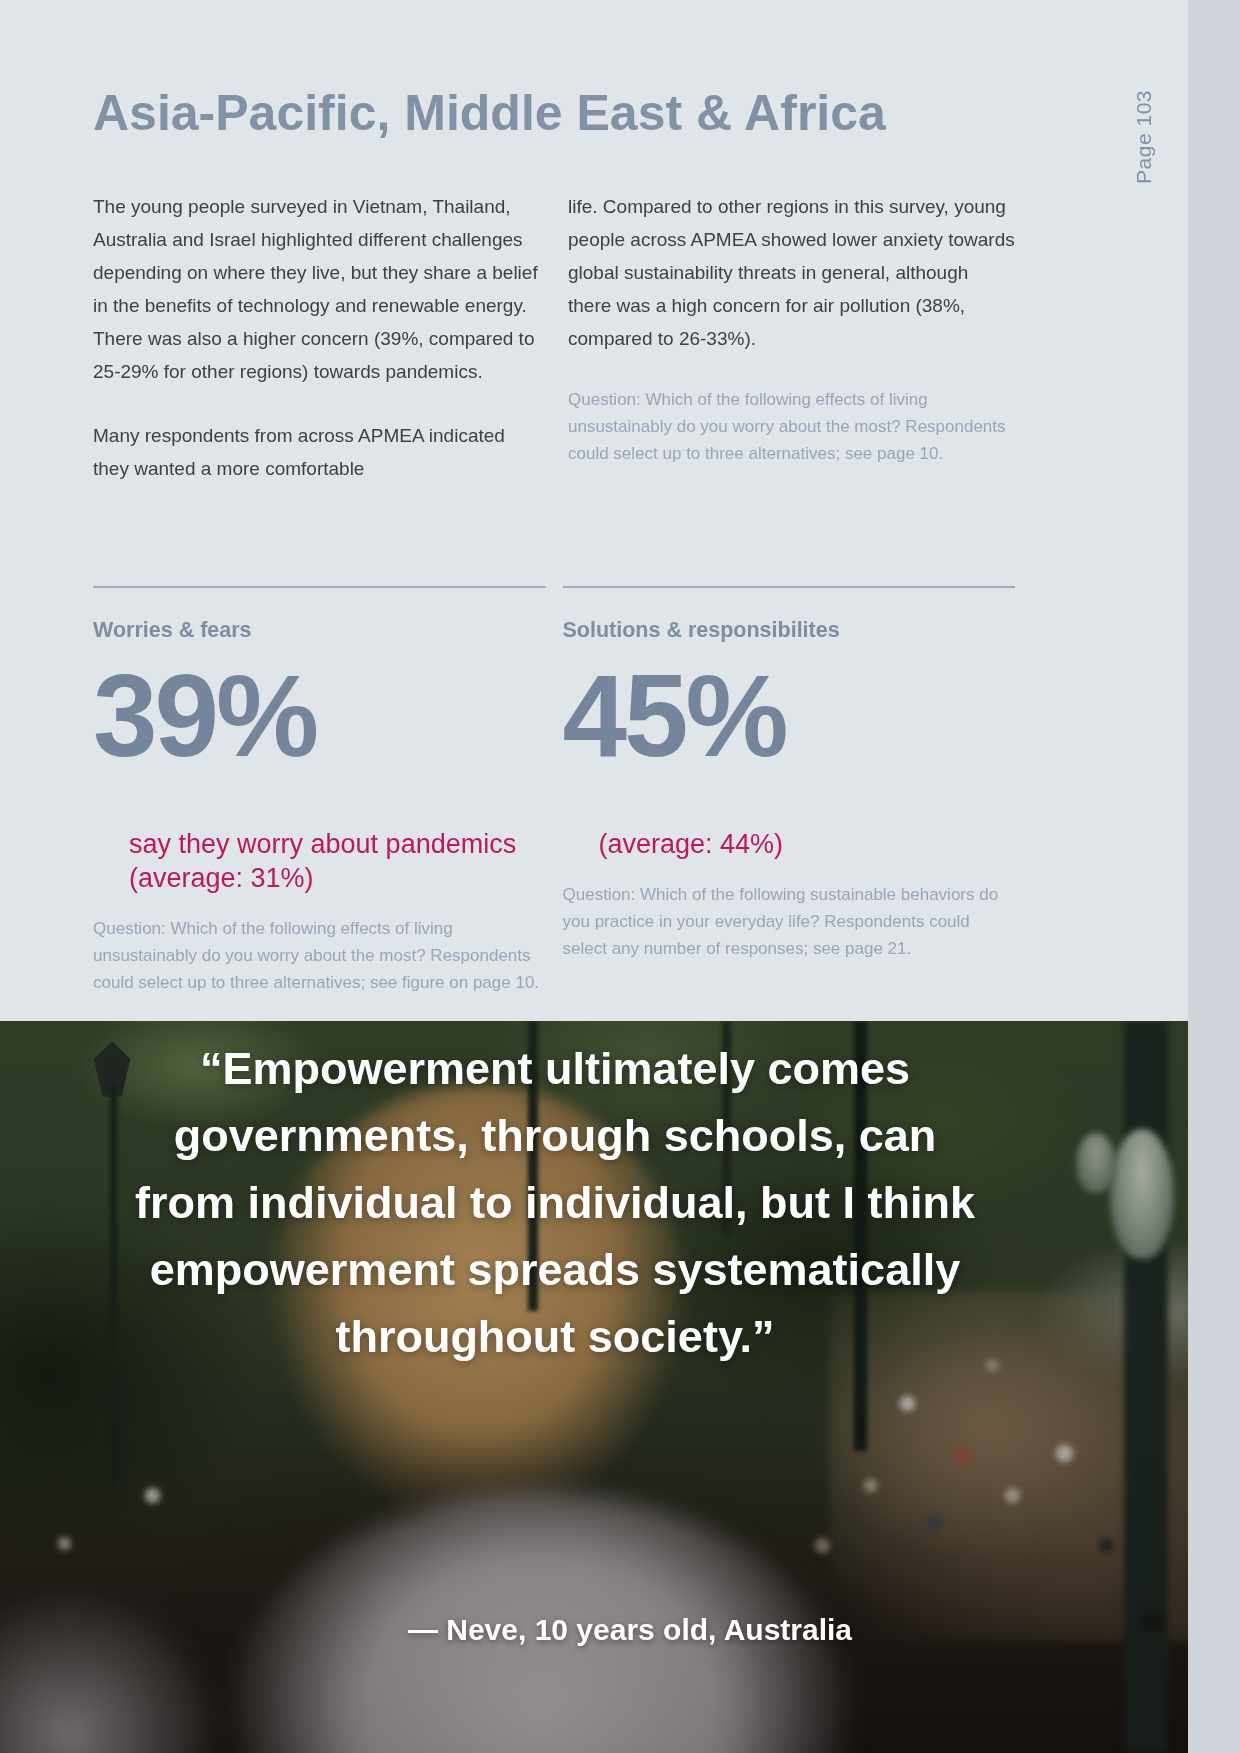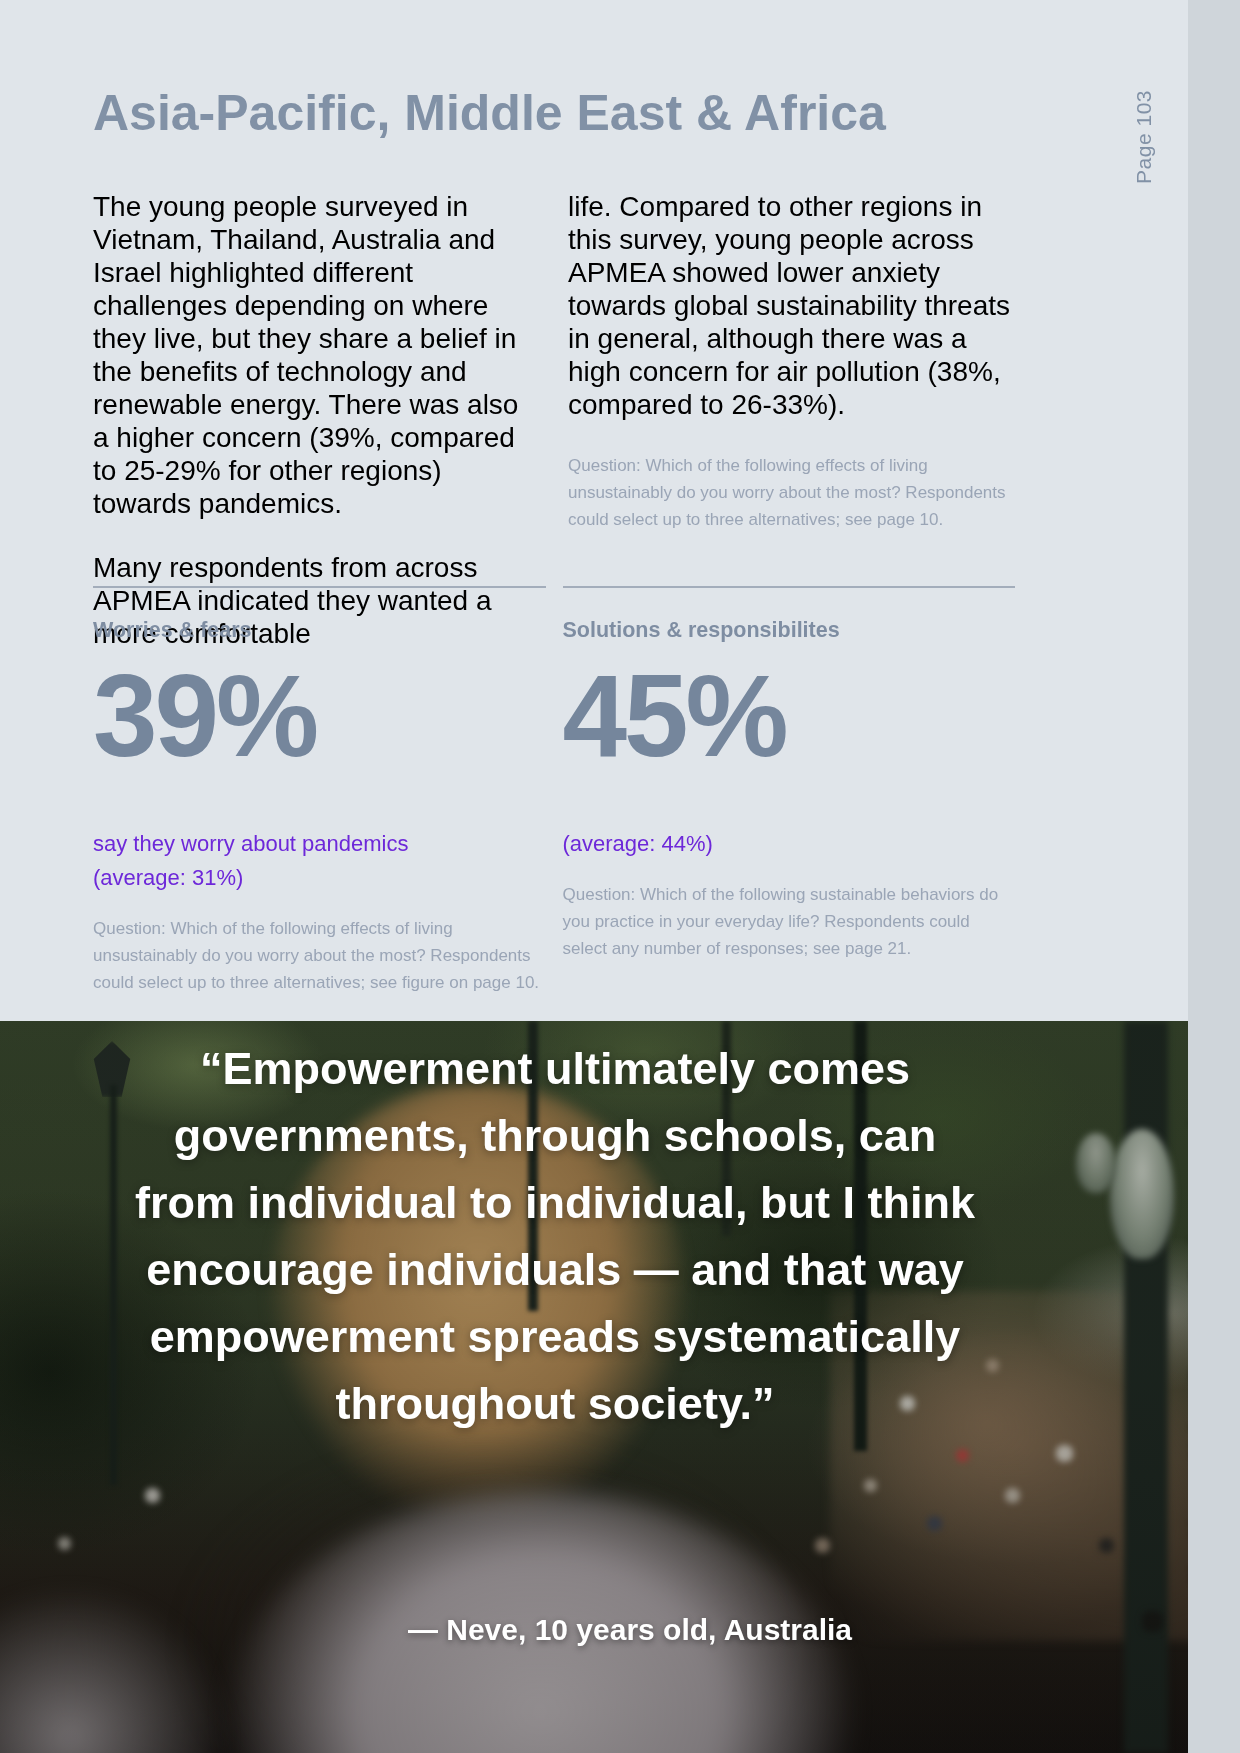--- a/index.html
+++ b/index.html
@@ -19,31 +19,31 @@
     white-space:nowrap;
   }
   .page-vert {
     position:absolute; top:90px; right:32px;
     font-size:21px; color:#8191a6; letter-spacing:0.5px;
   }
   .intro {
     position:absolute; left:93px; top:190px; width:922px;
     display:grid; grid-template-columns:1fr 1fr; column-gap:28px;
   }
-  .intro p { margin:0 0 31px 0; font-size:28px; line-height:33px; color:#000000; }
+  .intro p { margin:0 0 31px 0; font-size:19px; line-height:33px; color:#404040; }
   .smallnote { font-size:17px !important; line-height:27px !important; color:#9aa5b6 !important; margin-top:10px !important; }
 
   .stats {
     position:absolute; left:93px; top:586px; width:922px;
     display:grid; grid-template-columns:1fr 1fr; column-gap:17px;
   }
   .divider { height:2px; background:#a3adbb; }
   .stat h2 { margin:30px 0 0 0; font-size:21.5px; font-weight:bold; color:#7e8da2; }
   .big { margin-top:14px; font-size:116px; line-height:1.02; font-weight:bold; color:#75869c; letter-spacing:-3px; }
-  .caption { margin-top:52px; font-size:22px; line-height:34px; color:#6d28d9; }
+  .caption { margin-top:52px; font-size:27px; line-height:34px; color:#be185d;margin-left:36px; }
   .stat .note2 { margin-top:20px; font-size:17px; line-height:27px; color:#9aa5b6; }
 
   
   .photo {
     position:absolute; left:0; top:1021px; width:1240px; height:732px;
     background:#be185d; overflow:hidden;
   }
   .photo-bg {
     position:absolute; inset:0;
     background:
@@ -199,21 +199,20 @@
     <div class="lamp-c"></div>
     <div class="specks"></div>
     <div class="blob fg-person"></div>
     <div class="blob fg-person2"></div>
     <div class="photo-shade"></div>
 
     <div class="quote">
       <div class="qline">“Empowerment ultimately comes</div>
       <div class="qline">governments, through schools, can</div>
       <div class="qline">from individual to individual, but I think</div>
-      <div class="qline">encourage individuals — and that way</div>
       <div class="qline">empowerment spreads systematically</div>
       <div class="qline">throughout society.”</div>
     </div>
     <div class="attrib">— Neve, 10 years old, Australia</div>
     <div class="vert photo-vert">The Change-Makers Report — Region summaries</div>
   </div>
 
 </div>
 
 </body></html>

